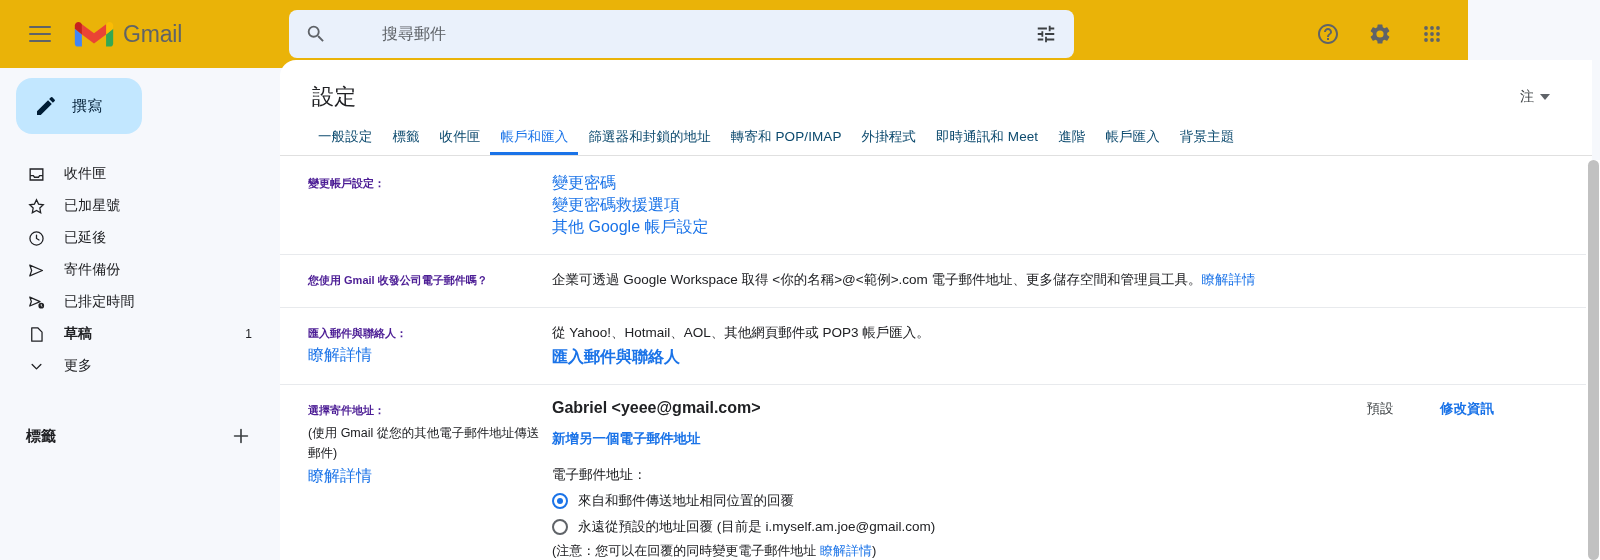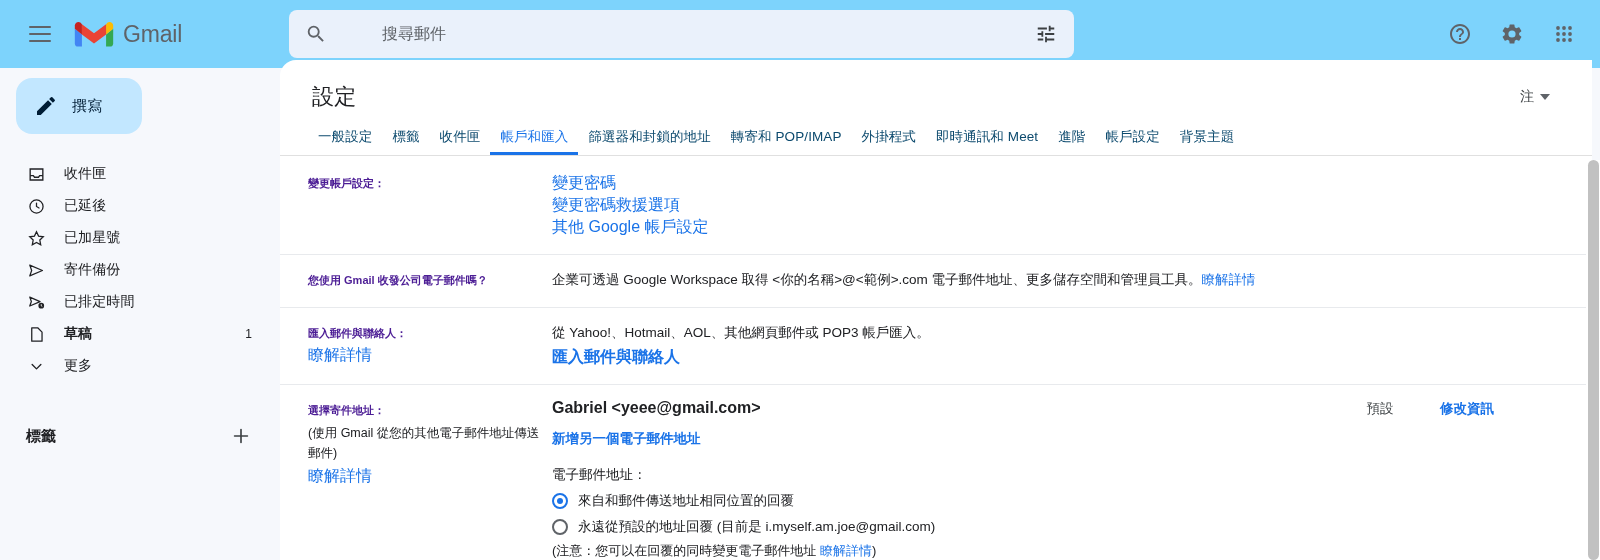--- a/index.html
+++ b/index.html
@@ -8,23 +8,23 @@
     overflow: hidden;
     background: #f6f8fc;
     font-family: "Liberation Sans", "DejaVu Sans", sans-serif;
     -webkit-font-smoothing: antialiased;
   }
   .app { position: relative; width: 1600px; height: 560px; }
 
   
   .topbar {
     position: absolute; top: 0; left: 0;
-    width: 1600px; height: 68px;
+    width: 1468px; height: 68px;
     display: flex; align-items: center;
-    background: #7dd3fc;
+    background: #eab308;
   }
   .hamburger {
     width: 48px; height: 48px; margin-left: 16px;
     display: flex; flex-direction: column; justify-content: center;
     align-items: center; gap: 5px; border-radius: 50%; cursor: pointer;
   }
   .hamburger span { display:block; width: 22px; height: 2px; background: #5f6368; border-radius:1px; }
 
   .brand { display: flex; align-items: center; margin-left: 10px; gap: 9px; cursor: pointer; }
   .gmail-logo { width: 40px; height: 30px; display:block; }
@@ -268,35 +268,35 @@
               <path fill="none" stroke="#202124" stroke-width="1.7" d="M4 13.5h4l1.5 2h5l1.5-2h4"></path>
             </svg>
         </span>
         <span class="nav-label">收件匣</span>
         <span class="nav-count"></span>
       </div>
 
       <div class="navitem">
         <span class="nav-ic">
           <svg width="19" height="19" viewBox="0 0 24 24">
+              <path fill="none" stroke="#202124" stroke-width="1.6" d="M12 3.5l2.6 5.5 6 .8-4.4 4.2 1.1 6-5.3-2.9-5.3 2.9 1.1-6L3.4 9.8l6-.8z"></path>
+            </svg>
+        </span>
+        <span class="nav-label">已加星號</span>
+        <span class="nav-count"></span>
+      </div>
+
+      <div class="navitem">
+        <span class="nav-ic">
+          <svg width="19" height="19" viewBox="0 0 24 24">
               <circle cx="12" cy="12" r="8.3" fill="none" stroke="#202124" stroke-width="1.6"></circle>
               <path stroke="#202124" stroke-width="1.6" fill="none" stroke-linecap="round" d="M12 7.6V12l3.2 1.9"></path>
             </svg>
         </span>
         <span class="nav-label">已延後</span>
-        <span class="nav-count"></span>
-      </div>
-
-      <div class="navitem">
-        <span class="nav-ic">
-          <svg width="19" height="19" viewBox="0 0 24 24">
-              <path fill="none" stroke="#202124" stroke-width="1.6" d="M12 3.5l2.6 5.5 6 .8-4.4 4.2 1.1 6-5.3-2.9-5.3 2.9 1.1-6L3.4 9.8l6-.8z"></path>
-            </svg>
-        </span>
-        <span class="nav-label">已加星號</span>
         <span class="nav-count"></span>
       </div>
 
       <div class="navitem">
         <span class="nav-ic">
           <svg width="19" height="19" viewBox="0 0 24 24">
               <path fill="none" stroke="#202124" stroke-width="1.6" stroke-linejoin="round" d="M3.5 5.2l16 6.8-16 6.8 2.4-6.8z"></path>
             </svg>
         </span>
         <span class="nav-label">寄件備份</span>
@@ -359,21 +359,21 @@
     <div class="tabs">
       <div class="tab">一般設定</div>
       <div class="tab">標籤</div>
       <div class="tab">收件匣</div>
       <div class="tab active">帳戶和匯入</div>
       <div class="tab">篩選器和封鎖的地址</div>
       <div class="tab">轉寄和 POP/IMAP</div>
       <div class="tab">外掛程式</div>
       <div class="tab">即時通訊和 Meet</div>
       <div class="tab">進階</div>
-      <div class="tab">帳戶設定</div>
+      <div class="tab">帳戶匯入</div>
       <div class="tab">背景主題</div>
     </div>
 
     <div class="content">
 
       <div class="srow">
         <div class="scol-label">
           <div class="label-strong">變更帳戶設定：</div>
         </div>
         <div class="scol-body">

